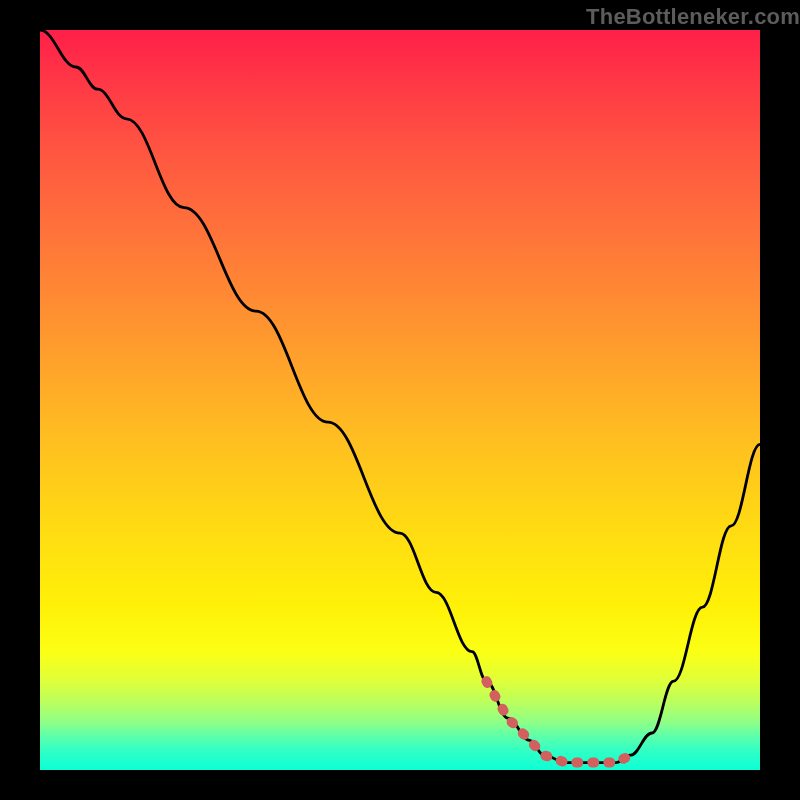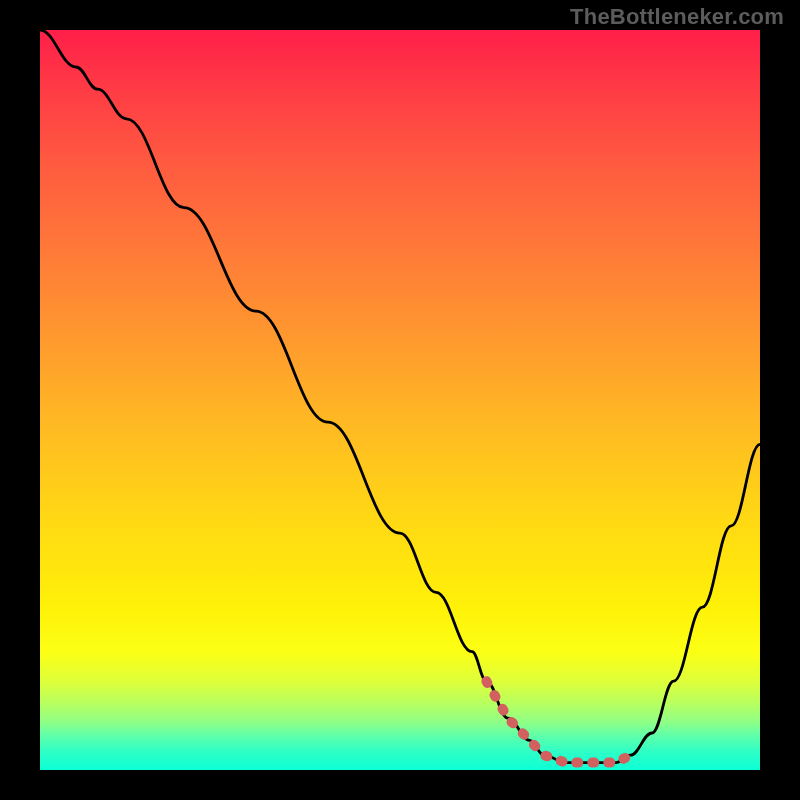--- a/index.html
+++ b/index.html
@@ -13,21 +13,21 @@
   }
   .frame {
     position: relative;
     width: 800px;
     height: 800px;
     background: #000;
   }
   .watermark {
     position: absolute;
     top: 4px;
-    right: 16px;
+    right: 0;
     z-index: 10;
     color: #5c5c5c;
     font-size: 22px;
     font-weight: 600;
     letter-spacing: 0.2px;
     user-select: none;
   }
   .plot {
     position: absolute;
     left: 40px;

